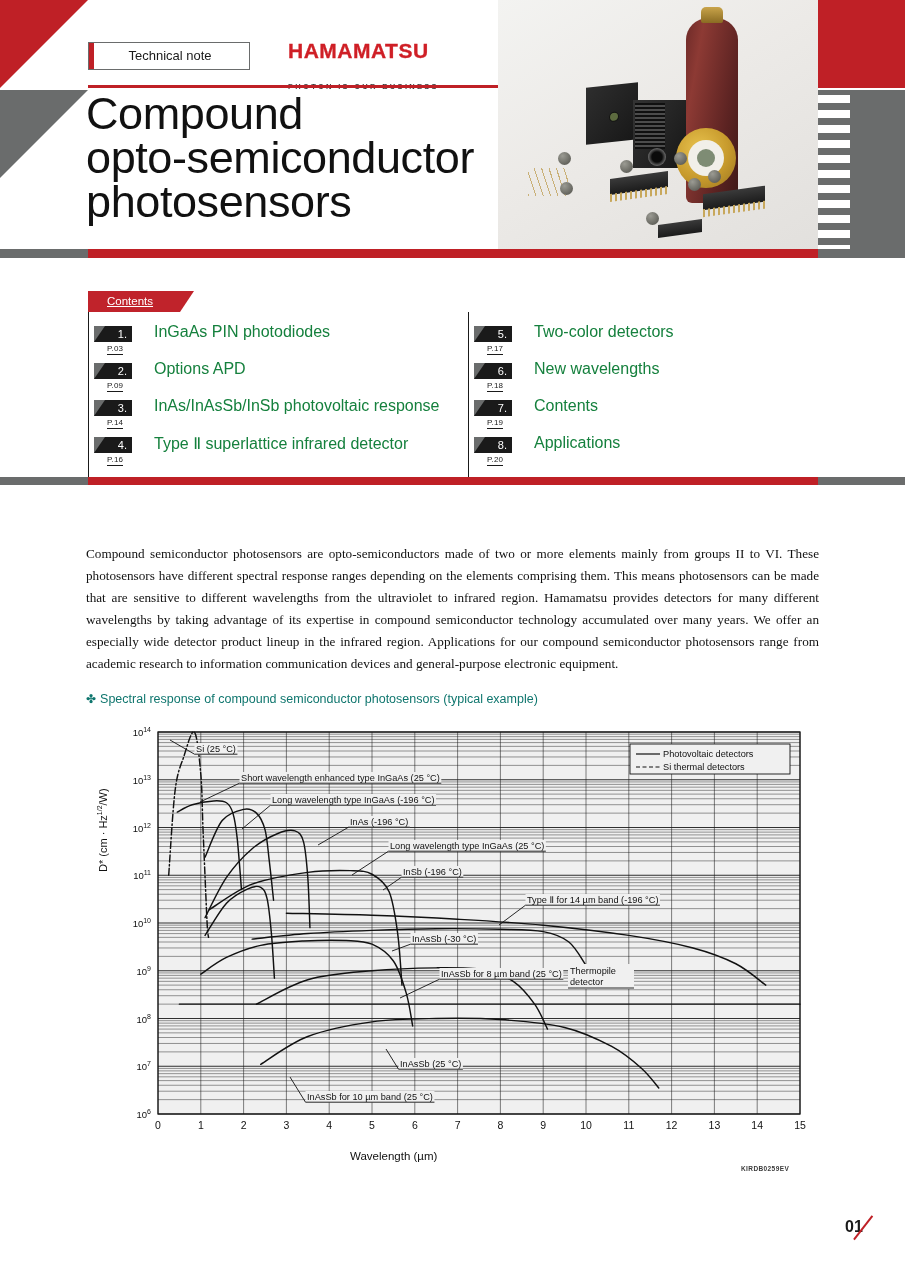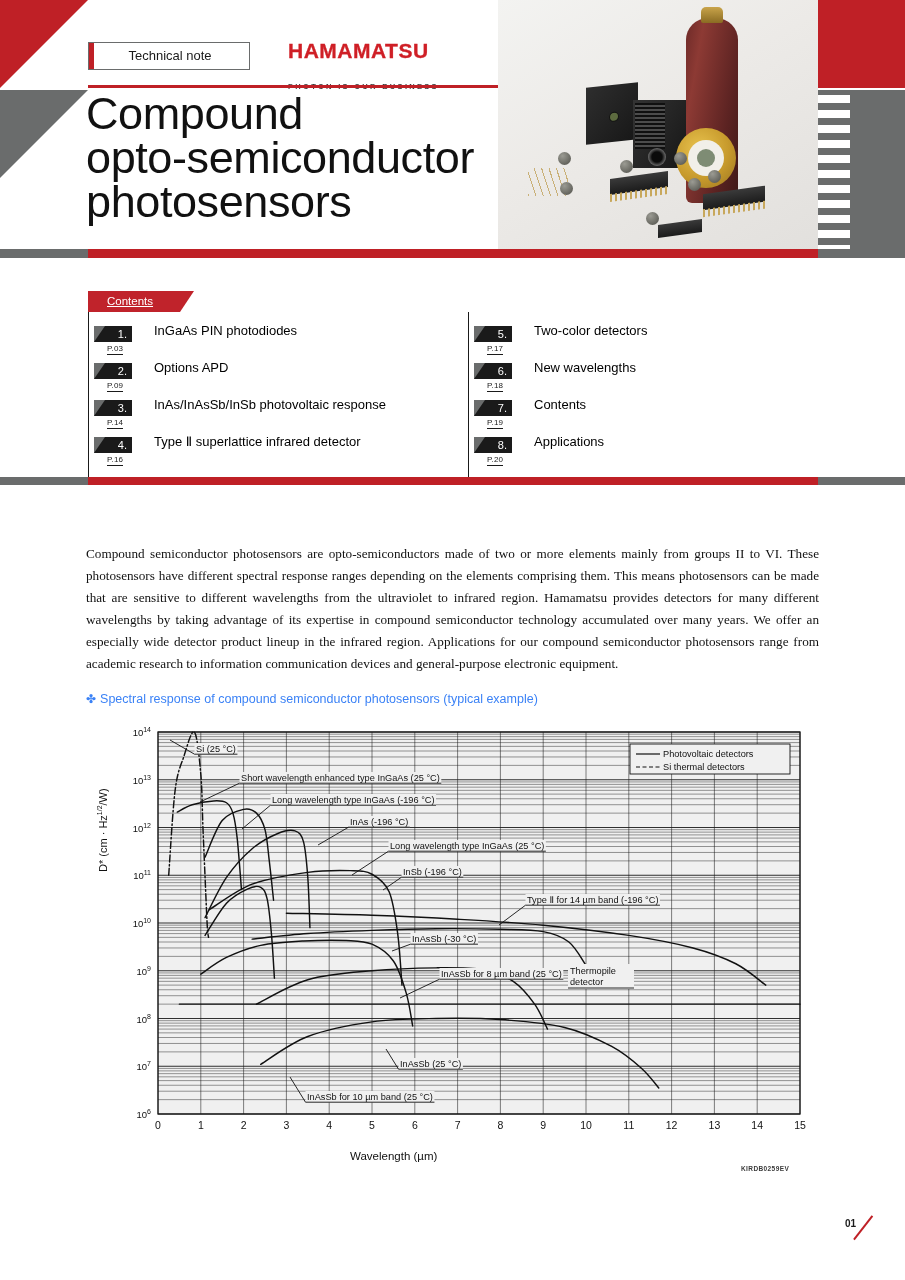--- a/index.html
+++ b/index.html
@@ -298,22 +298,22 @@
     left: 13px; top: 18px;
     font-size: 8px;
     color: #1a1a1a;
     border-bottom: 1.6px solid #1a1a1a;
     padding-bottom: 1px;
     letter-spacing: 0.2px;
   }
   .toc-label {
     position: absolute;
     left: 60px; top: -3px;
-    font-size: 13px;
-    color: #000000;
+    font-size: 16px;
+    color: #15803d;
     white-space: nowrap;
     text-align: right;
   }
   .contents-bottom-gray {
     position: absolute;
     left: 0; top: 219px;
     width: 905px; height: 8px;
     background: #6a6c6c;
   }
   .contents-bottom-red {
@@ -331,21 +331,21 @@
     font-family: "Liberation Serif", serif;
     font-size: 13.2px;
     line-height: 22px;
     color: #111111;
     text-align: justify;
   }
   #fig-caption {
     position: absolute;
     left: 86px; top: 692px;
     font-size: 12.5px;
-    color: #3b82f6;
+    color: #0f766e;
     white-space: nowrap;
   }
   .caption-mark {
     display: inline-block;
     margin-right: 4px;
     font-size: 12px;
   }
 
   
   #chart {
@@ -379,21 +379,21 @@
 
   
   #pagenum {
     position: absolute;
     left: 845px; top: 1218px;
     width: 60px; height: 50px;
   }
   #pagenum .num {
     position: absolute;
     left: 0; top: 0;
-    font-size: 10px;
+    font-size: 16px;
     font-weight: bold;
     color: #1a1a1a;
   }
   #pagenum .slash {
     position: absolute;
     left: 14px; top: 4px;
     width: 30px; height: 30px;
     border-left: 2.6px solid #bf2026;
     transform: rotate(38deg);
   }

